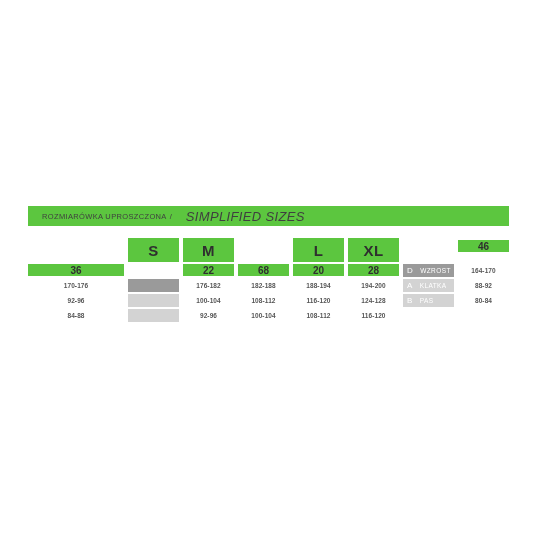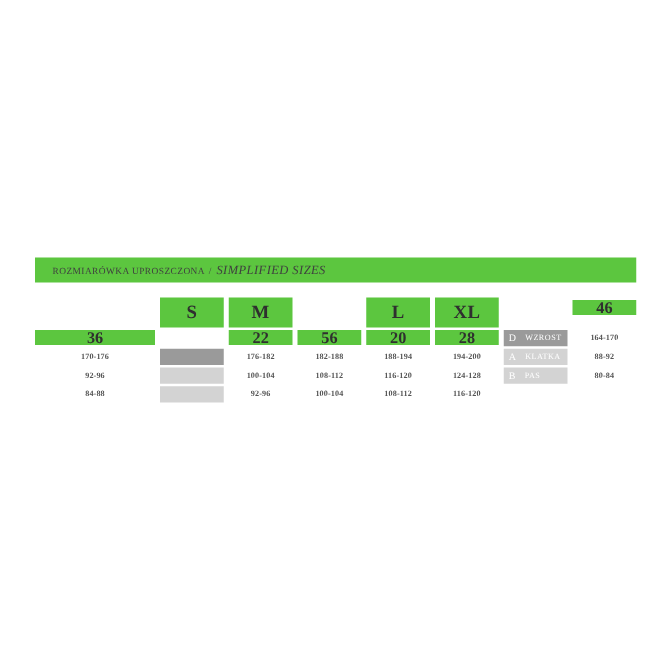--- a/index.html
+++ b/index.html
@@ -12,21 +12,20 @@
     background: #ffffff;
     font-family: "Liberation Sans", sans-serif;
     overflow: hidden;
   }
 
   #size-chart {
     position: absolute;
     left: 28px;
     top: 206px;
     width: 481px;
-    font-family: Liberation Serif, serif;
   }
 
   
   .title-band {
     height: 20px;
     background: #5cc63f;
     display: flex;
     align-items: center;
     padding-left: 14px;
     box-sizing: border-box;
@@ -36,24 +35,25 @@
     font-size: 7.5px;
     color: #3f3f3f;
     letter-spacing: 0.35px;
   }
   .title-sep {
     font-size: 7.5px;
     color: #3f3f3f;
     margin: 0 4px 0 3px;
   }
   .title-en {
-    font-size: 10px;
+    font-size: 13px;
     color: #3f3f3f;
     font-style: italic;
     letter-spacing: 0.35px;
+    margin-left: 10px;
   }
 
   
   .grid {
     margin-top: 12px;
     display: grid;
     grid-template-columns: 96px repeat(7, 1fr);
     column-gap: 4px;
   }
 
@@ -73,21 +73,21 @@
 
   
   .hdr-num {
     height: 12px;
     margin-top: 2px;
     background: #5cc63f;
     display: flex;
     align-items: center;
     justify-content: center;
     color: #2f2f2f;
-    font-size: 13px;
+    font-size: 10px;
     font-weight: 700;
   }
   .hdr-num.blank { background: transparent; }
 
   .hdr-spacer { height: 24px; }
   .hdr-spacer2 { height: 12px; margin-top: 2px; }
 
   
   .rowlabel {
     height: 13px;
@@ -144,21 +144,21 @@
     <div class="hdr-size">M</div>
     <div class="hdr-size blank"></div>
     <div class="hdr-size">L</div>
     <div class="hdr-size">XL</div>
 
     <div class="hdr-spacer2"></div>
     <div class="hdr-num">46</div>
     <div class="hdr-num">36</div>
     <div class="hdr-num blank"></div>
     <div class="hdr-num">22</div>
-    <div class="hdr-num">56</div>
+    <div class="hdr-num">68</div>
     <div class="hdr-num">20</div>
     <div class="hdr-num">28</div>
 
     <div class="rowlabel dark">
       <span class="letter">D</span>
       <span>WZROST</span>
     </div>
     <div class="cell filled-dark">164-170</div>
     <div class="cell filled-dark">170-176</div>
     <div class="cell empty-dark"></div>

